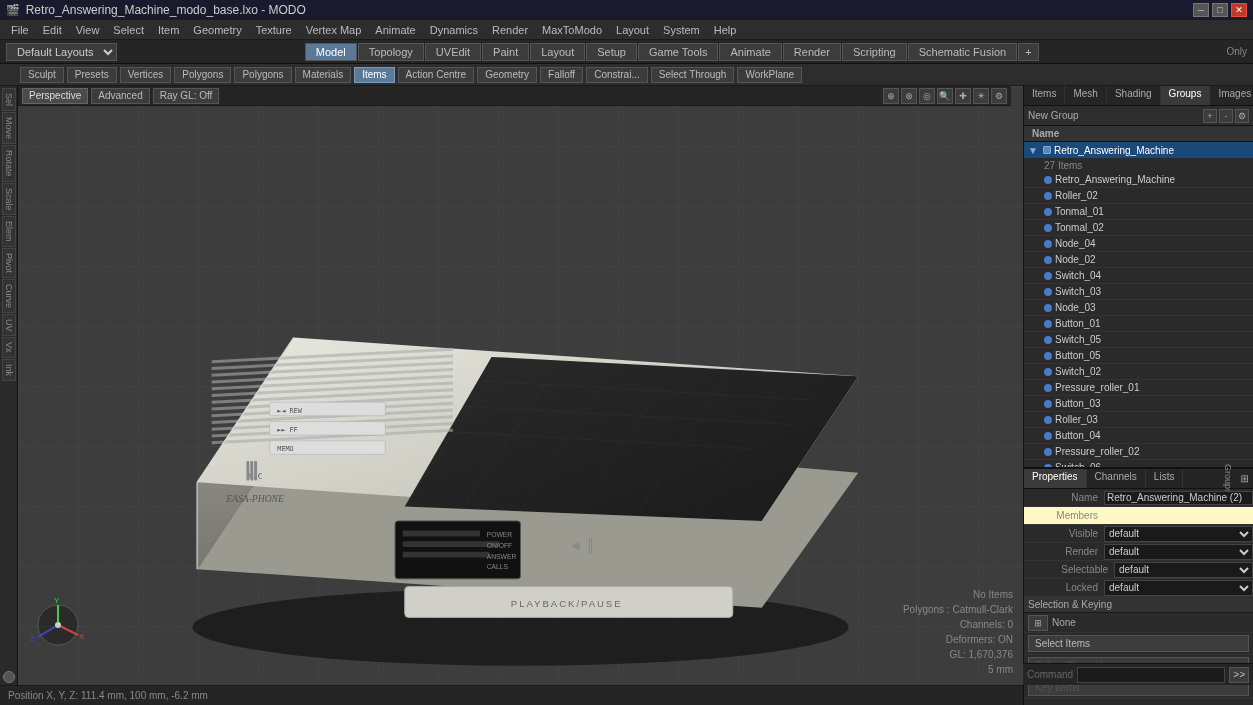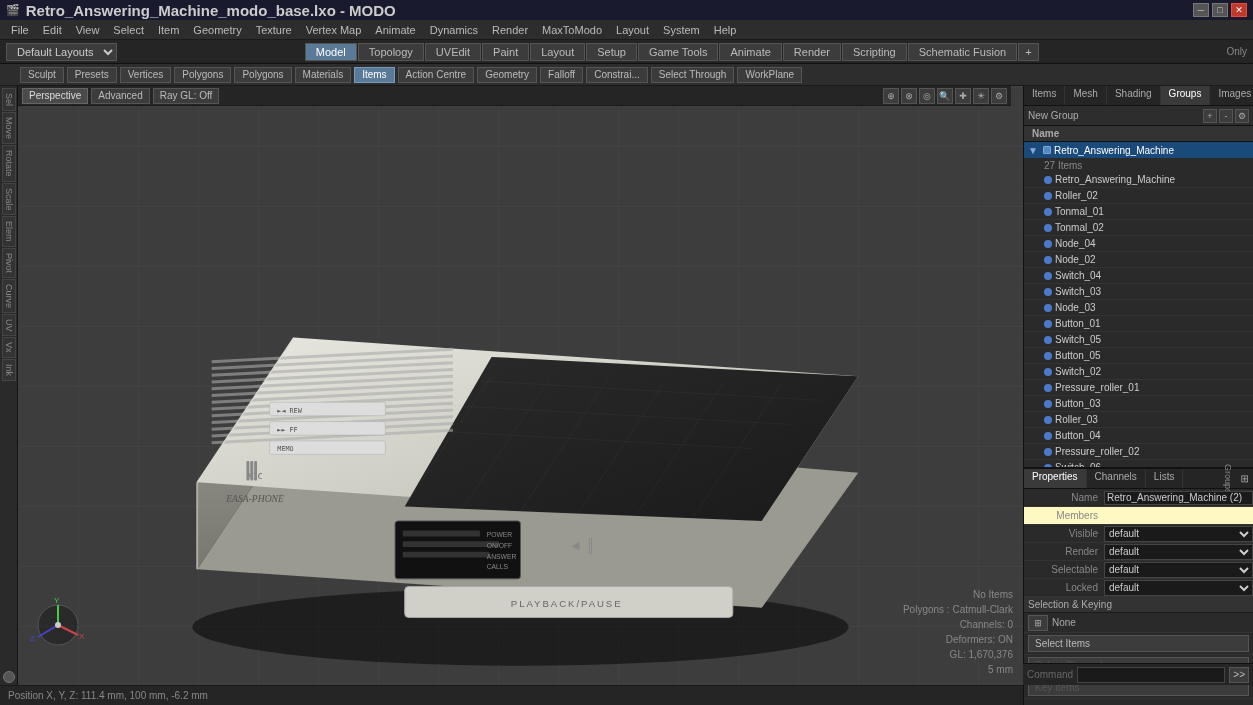--- a/index.html
+++ b/index.html
@@ -38,21 +38,21 @@
     #command-bar { position: absolute; bottom: 20px; right: 0; width: 230px; height: 24px; background: #252525; border-top: 1px solid #1a1a1a; display: flex; align-items: center; padding: 0 4px; gap: 4px; }
 
     
     #machine-svg { position: absolute; inset: 0; }
   </style>
 </head>
 <body>
 
 <div id="title-bar" style="position:absolute;top:0;left:0;right:0;height:20px;background:#1a1a2e;display:flex;align-items:center;padding:0 6px;z-index:100;">
   <span style="color:#888;margin-right:6px;">🎬</span>
-  <span style="font-size:15px;color:#ccc;flex:1;font-weight:bold;">Retro_Answering_Machine_modo_base.lxo - MODO</span>
+  <span style="font-size:12px;color:#ccc;flex:1;">Retro_Answering_Machine_modo_base.lxo - MODO</span>
   <div style="display:flex;gap:3px;">
     <button style="width:16px;height:14px;background:#555;border:1px solid #777;color:#ccc;font-size:9px;cursor:pointer;">─</button>
     <button style="width:16px;height:14px;background:#555;border:1px solid #777;color:#ccc;font-size:9px;cursor:pointer;">□</button>
     <button style="width:16px;height:14px;background:#c0392b;border:1px solid #e74c3c;color:#fff;font-size:9px;cursor:pointer;">✕</button>
   </div>
 </div>
 
 <div id="menu-bar" style="position:absolute;top:20px;left:0;right:0;height:20px;background:#2d2d2d;display:flex;align-items:center;padding:0 4px;border-bottom:1px solid #1a1a1a;z-index:99;">
   <span style="padding:2px 7px;color:#bbb;font-size:11px;cursor:pointer;">File</span>
   <span style="padding:2px 7px;color:#bbb;font-size:11px;cursor:pointer;">Edit</span>
@@ -409,21 +409,21 @@
       </div>
 
       <div style="display:flex;align-items:center;height:18px;border-bottom:1px solid #333;">
         <div style="width:80px;font-size:10px;color:#888;text-align:right;padding-right:6px;flex-shrink:0;">Render</div>
         <select style="flex:1;background:#1a1a1a;border:1px solid #444;color:#ccc;font-size:10px;height:16px;">
           <option>default</option>
         </select>
       </div>
 
       <div style="display:flex;align-items:center;height:18px;border-bottom:1px solid #333;">
-        <div style="width:80px;font-size:10px;color:#888;text-align:right;padding-right:6px;flex-shrink:0;">Selectable</div>
+        <div style="width:90px;font-size:10px;color:#888;text-align:right;padding-right:6px;flex-shrink:0;">Selectable</div>
         <select style="flex:1;background:#1a1a1a;border:1px solid #444;color:#ccc;font-size:10px;height:16px;">
           <option>default</option>
         </select>
       </div>
 
       <div style="display:flex;align-items:center;height:18px;border-bottom:1px solid #333;">
         <div style="width:80px;font-size:10px;color:#888;text-align:right;padding-right:6px;flex-shrink:0;">Locked</div>
         <select style="flex:1;background:#1a1a1a;border:1px solid #444;color:#ccc;font-size:10px;height:16px;">
           <option>default</option>
         </select>

